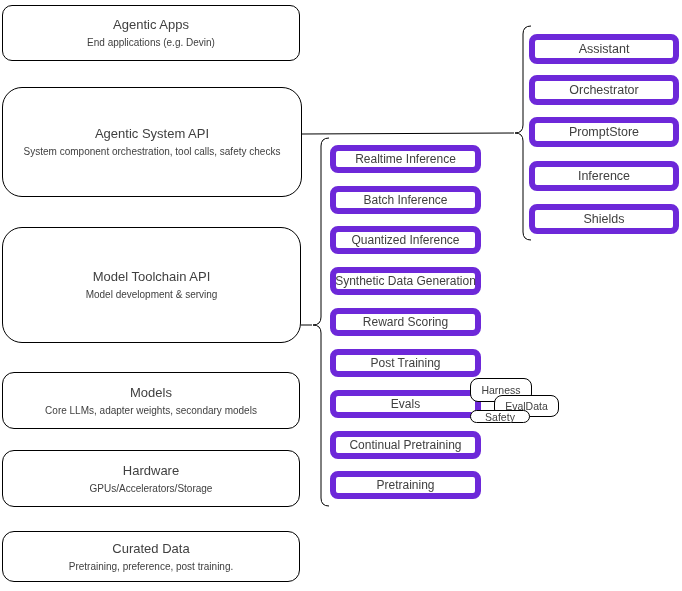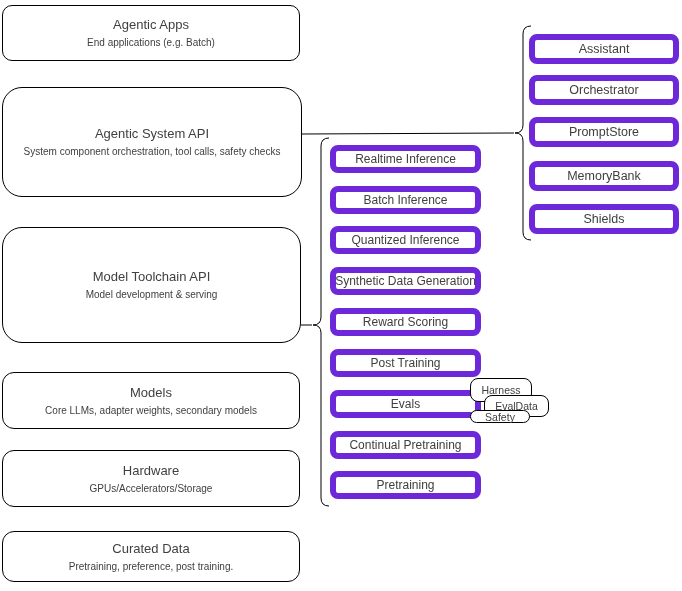--- a/index.html
+++ b/index.html
@@ -77,21 +77,21 @@
 
     <path d="M531,26 Q523,26 523,34 L523,125 Q523,133 515,133 Q523,133 523,141 L523,232 Q523,240 531,240"></path>
 
     <path d="M301,325 L312,325"></path>
 
     <path d="M329,138 Q321,138 321,146 L321,317 Q321,325 313,325 Q321,325 321,333 L321,498 Q321,506 329,506"></path>
   </svg>
 
   <div class="node" style="left:2px;top:5px;width:298px;height:56px;border-radius:10px;">
     <div class="title">Agentic Apps</div>
-    <div class="subtitle">End applications (e.g. Batch)</div>
+    <div class="subtitle">End applications (e.g. Devin)</div>
   </div>
 
   <div class="node" style="left:2px;top:87px;width:300px;height:110px;border-radius:20px;">
     <div class="title">Agentic System API</div>
     <div class="subtitle">System component orchestration, tool calls, safety checks</div>
   </div>
 
   <div class="node" style="left:2px;top:227px;width:299px;height:116px;border-radius:20px;">
     <div class="title">Model Toolchain API</div>
     <div class="subtitle">Model development &amp; serving</div>
@@ -116,22 +116,22 @@
   <div class="chip" style="left:330px;top:186px;width:151px;height:28px;">Batch Inference</div>
   <div class="chip" style="left:330px;top:226px;width:151px;height:28px;">Quantized Inference</div>
   <div class="chip" style="left:330px;top:267px;width:151px;height:28px;">Synthetic Data Generation</div>
   <div class="chip" style="left:330px;top:308px;width:151px;height:28px;">Reward Scoring</div>
   <div class="chip" style="left:330px;top:349px;width:151px;height:28px;">Post Training</div>
   <div class="chip" style="left:330px;top:390px;width:151px;height:28px;">Evals</div>
   <div class="chip" style="left:330px;top:431px;width:151px;height:28px;">Continual Pretraining</div>
   <div class="chip" style="left:330px;top:471px;width:151px;height:28px;">Pretraining</div>
 
   <div class="tag" style="left:470px;top:378px;width:62px;height:24px;">Harness</div>
-  <div class="tag" style="left:484px;top:395px;width:65px;height:22px;">EvalData</div>
+  <div class="tag" style="left:494px;top:395px;width:65px;height:22px;">EvalData</div>
   <div class="tag" style="left:470px;top:410px;width:60px;height:13px;">Safety</div>
 
   <div class="chip" style="left:529px;top:34px;width:150px;height:30px;font-size:12.5px;">Assistant</div>
   <div class="chip" style="left:529px;top:75px;width:150px;height:30px;font-size:12.5px;">Orchestrator</div>
   <div class="chip" style="left:529px;top:117px;width:150px;height:30px;font-size:12.5px;">PromptStore</div>
-  <div class="chip" style="left:529px;top:161px;width:150px;height:30px;font-size:12.5px;">MemoryBank</div>
+  <div class="chip" style="left:529px;top:161px;width:150px;height:30px;font-size:12.5px;">Inference</div>
   <div class="chip" style="left:529px;top:204px;width:150px;height:30px;font-size:12.5px;">Shields</div>
 
 </div>
 
 </body></html>

